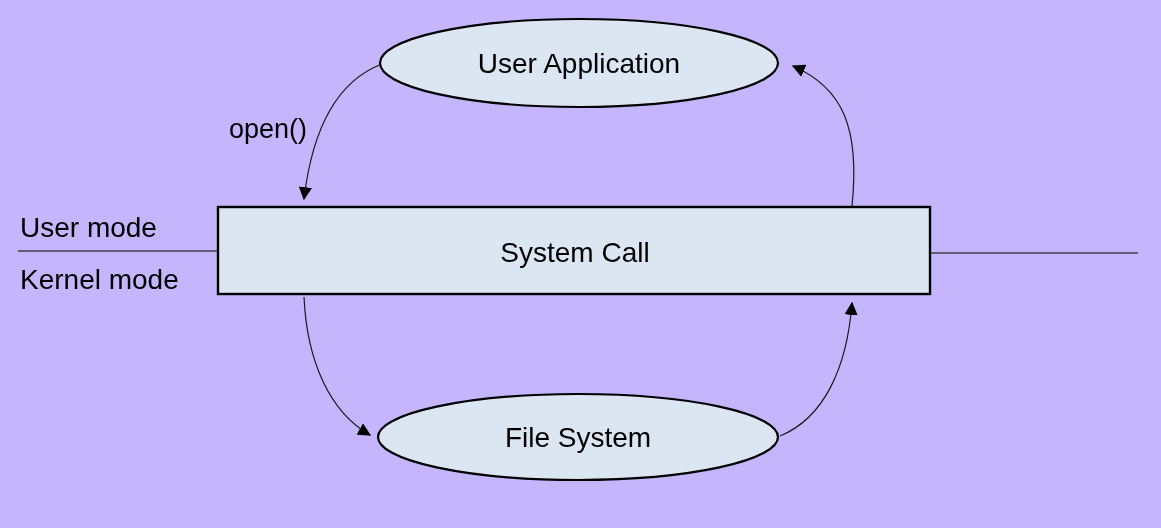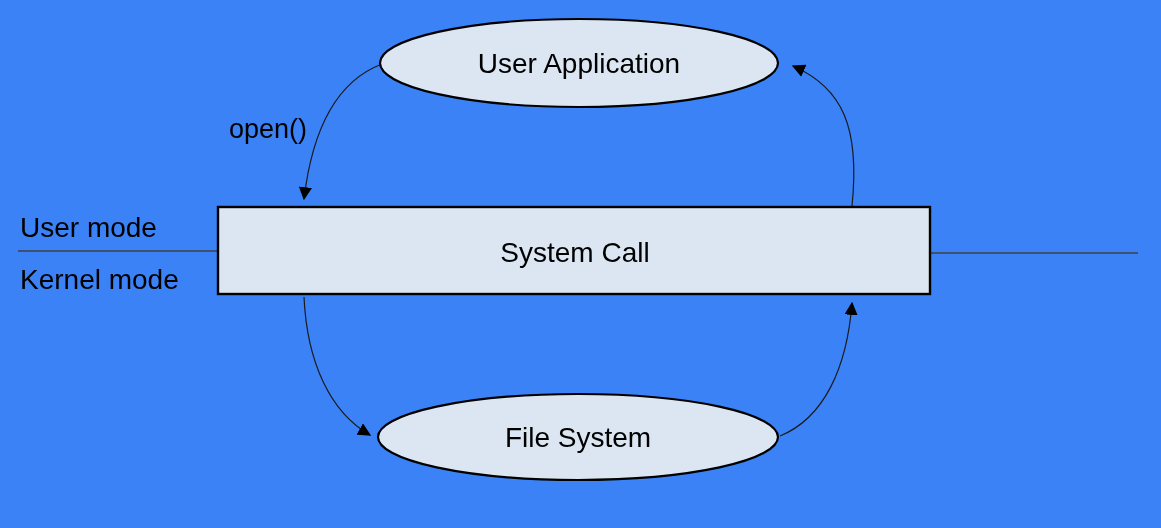--- a/index.html
+++ b/index.html
@@ -4,21 +4,21 @@
 <style>
   html, body {
     margin: 0;
     padding: 0;
     background: #ffffff;
   }
   #canvas {
     position: relative;
     width: 1161px;
     height: 528px;
-    background: #3b82f6;
+    background: #c4b5fd;
     overflow: hidden;
     font-family: "Liberation Sans", "DejaVu Sans", sans-serif;
   }
   svg { display: block; }
   .node-label {
     font-family: "Liberation Sans", "DejaVu Sans", sans-serif;
     font-size: 28px;
     fill: #000000;
   }
   .side-label {

